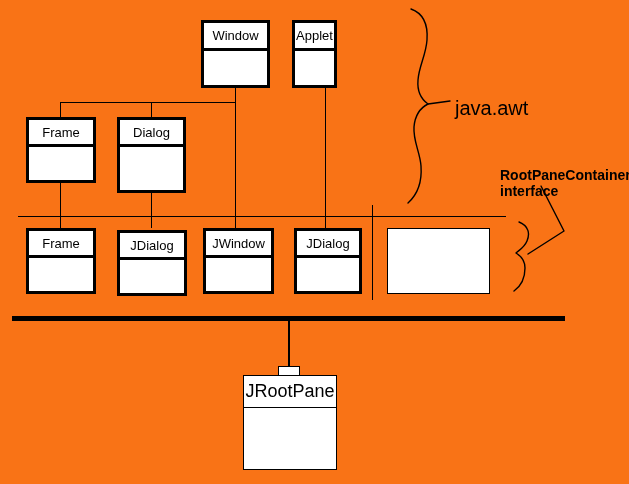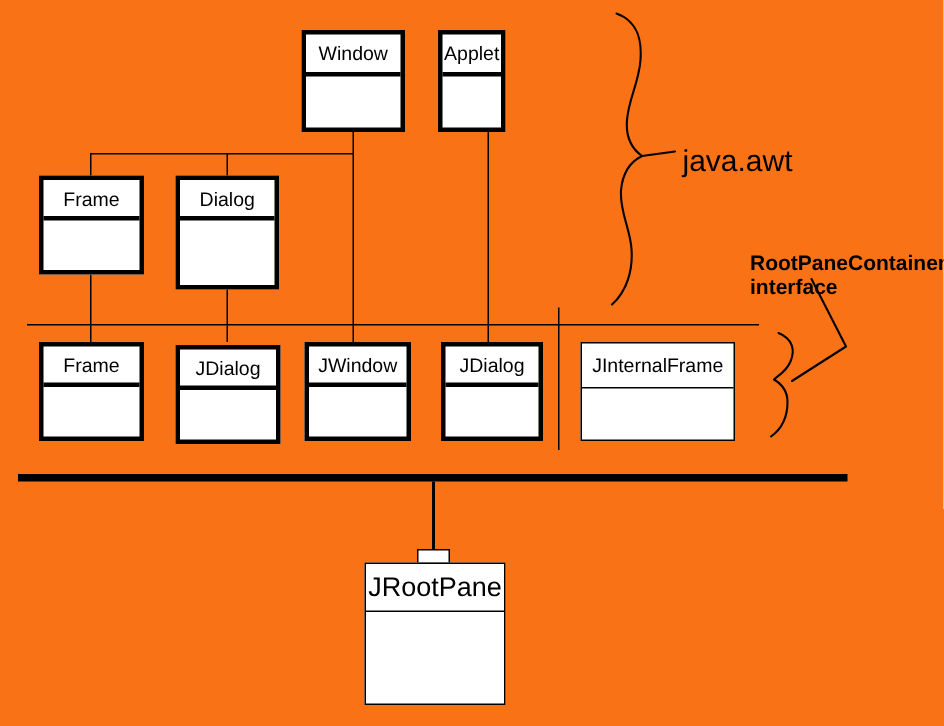--- a/index.html
+++ b/index.html
@@ -100,21 +100,20 @@
     <div class="title" style="height:27px;font-size:13px;">JWindow</div>
     <div class="body" style="height:33px;"></div>
   </div>
 
   <div class="box thick" style="left:294px;top:228px;width:68px;height:66px;">
     <div class="title" style="height:27px;font-size:13px;">JDialog</div>
     <div class="body" style="height:33px;"></div>
   </div>
 
   <div class="box thin" style="left:387px;top:228px;width:103px;height:66px;">
-    <div class="title" style="height:30px;font-size:13px;">JInternalFrame</div>
     <div class="body" style="height:35px;"></div>
   </div>
 
   <div class="box thin" style="left:243px;top:375px;width:94px;height:95px;">
     <div class="title" style="height:32px;font-size:18px;">JRootPane</div>
     <div class="body" style="height:62px;"></div>
   </div>
 
   <svg class="overlay" viewBox="0 0 629 484">
 

